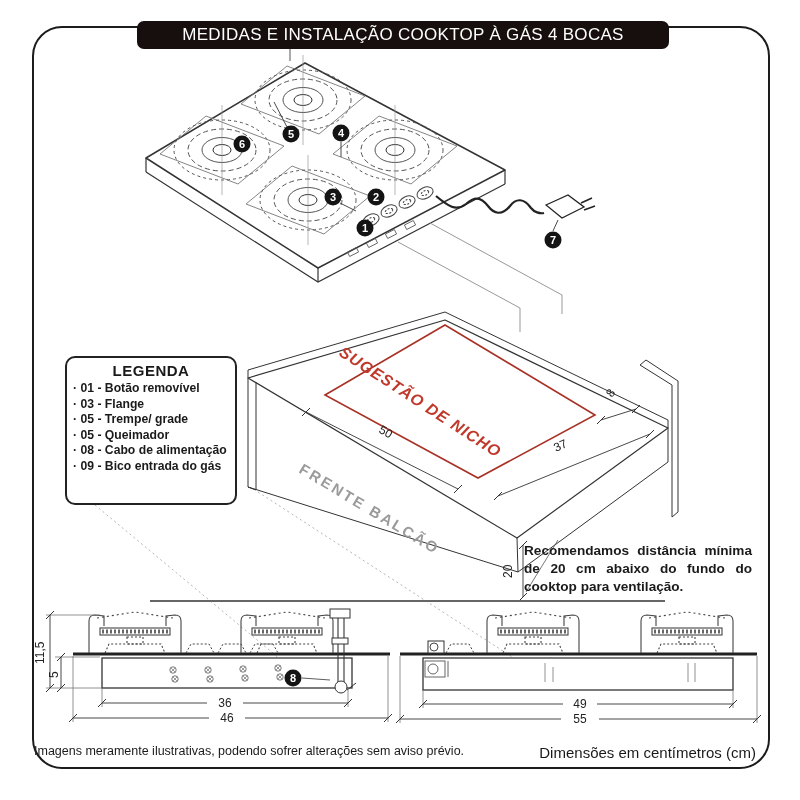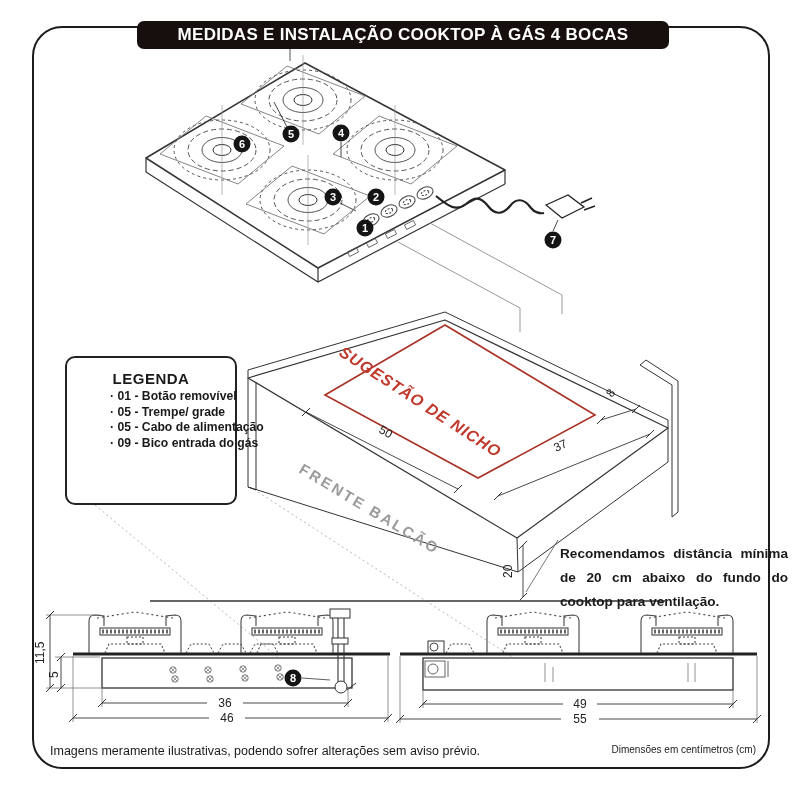--- a/index.html
+++ b/index.html
@@ -1,30 +1,30 @@
 <!DOCTYPE html>
 <html style="--niche_red: #a83226; --text_red: #c0392b; --ink: #222222; --muted: #9a9a9a;"><head>
 <meta charset="utf-8">
 <style>
   html,body{margin:0;padding:0;background:#fff;}
   body{font-family:"Liberation Sans", sans-serif;color:#1a1a1a;}
   .page{position:relative;width:800px;height:800px;background:#fff;overflow:hidden;}
   .frame{position:absolute;left:32px;top:26px;width:734px;height:739px;
          border:2px solid #1c1c1c;border-radius:30px;}
   .titlebar{position:absolute;left:137px;top:21px;width:532px;height:28px;
-            background:#160f0d;border-radius:7px;color:#fff;font-weight:bold;
+            background:#160f0d;border-radius:7px;color:#fff;font-weight:normal;
             font-size:17px;line-height:28px;text-align:center;letter-spacing:.3px;}
   .legend{position:absolute;left:65px;top:356px;width:172px;height:149px;
           border:2px solid #222;border-radius:10px;background:#fff;box-sizing:border-box;}
-  .legend h3{margin:12px 0 2px 0;text-align:center;font-size:15px;letter-spacing:.5px;}
-  .legend .li{font-size:12.2px;font-weight:bold;line-height:15.6px;padding-left:6px;white-space:nowrap;margin-left:37px;}
-  .recommend{position:absolute;left:560px;top:542px;width:228px;font-weight:bold;
-             font-size:13.6px;line-height:24px;text-align:justify;}
-  .footer-left{position:absolute;left:50px;top:744px;font-size:12.5px;}
-  .footer-right{position:absolute;right:44px;top:744px;font-size:10px;}
+  .legend h3{margin:4px 0 2px 0;text-align:center;font-size:15px;letter-spacing:.5px;}
+  .legend .li{font-size:12.2px;font-weight:bold;line-height:15.6px;padding-left:6px;white-space:nowrap;}
+  .recommend{position:absolute;left:524px;top:542px;width:228px;font-weight:bold;
+             font-size:13.6px;line-height:18px;text-align:justify;}
+  .footer-left{position:absolute;left:34px;top:744px;font-size:12.5px;}
+  .footer-right{position:absolute;right:44px;top:744px;font-size:15px;}
   svg{position:absolute;left:0;top:0;}
   svg text{font-family:"Liberation Sans", sans-serif;fill:#222;}
   .dimtxt{font-size:12px;}
   .callout-num{font-size:11px;font-weight:bold;fill:#fff;text-anchor:middle;}
   .red-label{font-size:16px;font-weight:bold;font-style:italic;letter-spacing:1px;fill:var(--text_red);}
   .gray-label{font-size:15px;font-weight:bold;letter-spacing:2.5px;fill:var(--muted);}
 </style>
 </head>
 <body>
 
@@ -279,22 +279,24 @@
     </g>
   </svg>
 
   <div class="frame"></div>
 
   <div class="titlebar">MEDIDAS E INSTALAÇÃO COOKTOP À GÁS 4 BOCAS</div>
 
   <div class="legend">
     <h3>LEGENDA</h3>
     <div class="li">· 01 - Botão removível</div>
+    <div class="li">· 03 - Flange</div>
     <div class="li">· 05 - Trempe/ grade</div>
-    <div class="li">· 05 - Cabo de alimentação</div>
+    <div class="li">· 05 - Queimador</div>
+    <div class="li">· 08 - Cabo de alimentação</div>
     <div class="li">· 09 - Bico entrada do gás</div>
   </div>
 
   <div class="recommend">Recomendamos distância mínima de 20 cm abaixo do fundo do cooktop para ventilação.</div>
 
   <div class="footer-left">Imagens meramente ilustrativas, podendo sofrer alterações sem aviso prévio.</div>
   <div class="footer-right">Dimensões em centímetros (cm)</div>
 </div>
 
 </body></html>

